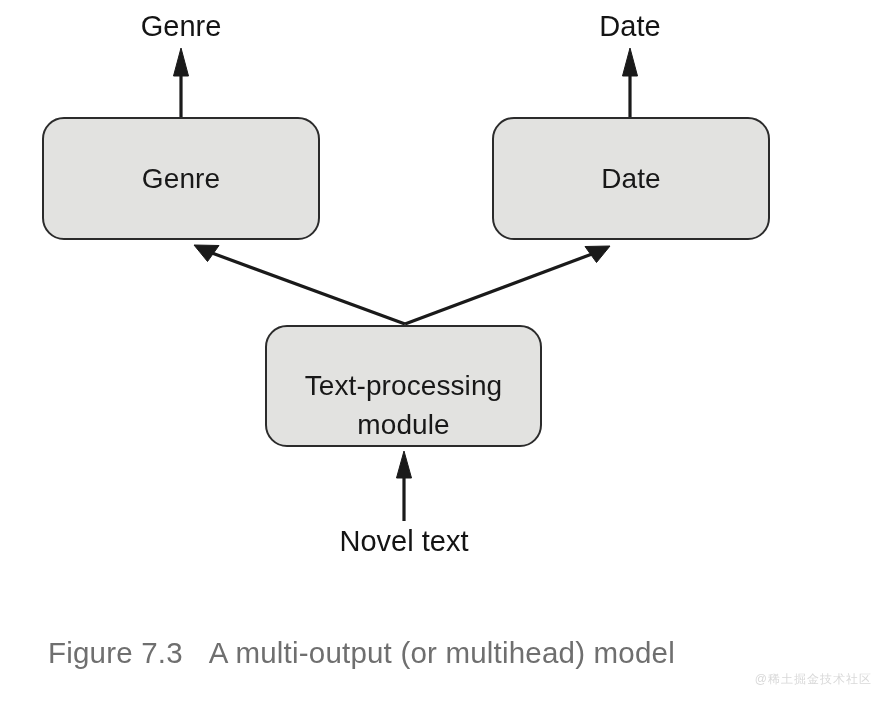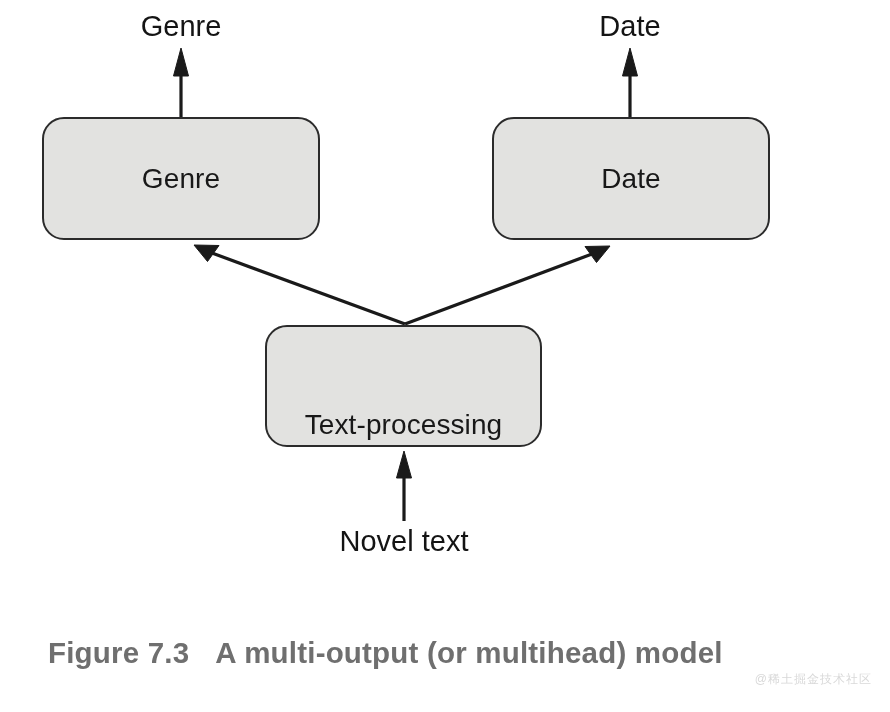--- a/index.html
+++ b/index.html
@@ -95,21 +95,21 @@
   #label-novel-text { left: 404px; top: 527px; }
 
   
   #figure-caption {
     position: absolute;
     left: 48px;
     top: 636px;
     width: 826px;
     color: #6f6f6f;
     font-size: 29.5px;
-    font-weight: bold;
+    font-weight: normal;
     line-height: 1.15;
     white-space: nowrap;
     letter-spacing: 0.2px;
   }
   #caption-number { margin-right: 26px; }
 
   
   #watermark {
     position: absolute;
     right: 18px;
@@ -167,20 +167,21 @@
     <div class="node-box" id="node-genre-classifier">
       <span class="node-line">Genre</span>
     </div>
 
     <div class="node-box" id="node-date-regressor">
       <span class="node-line">Date</span>
     </div>
 
     <div class="node-box" id="node-text-processing">
       <span class="node-line">Text-processing</span>
+      <span class="node-line">module</span>
     </div>
 
     <div class="io-label" id="label-novel-text">Novel text</div>
 
   </div>
 
   <div id="figure-caption">
     <span id="caption-number">Figure 7.3</span><span>A multi-output (or multihead) model</span>
   </div>
 

